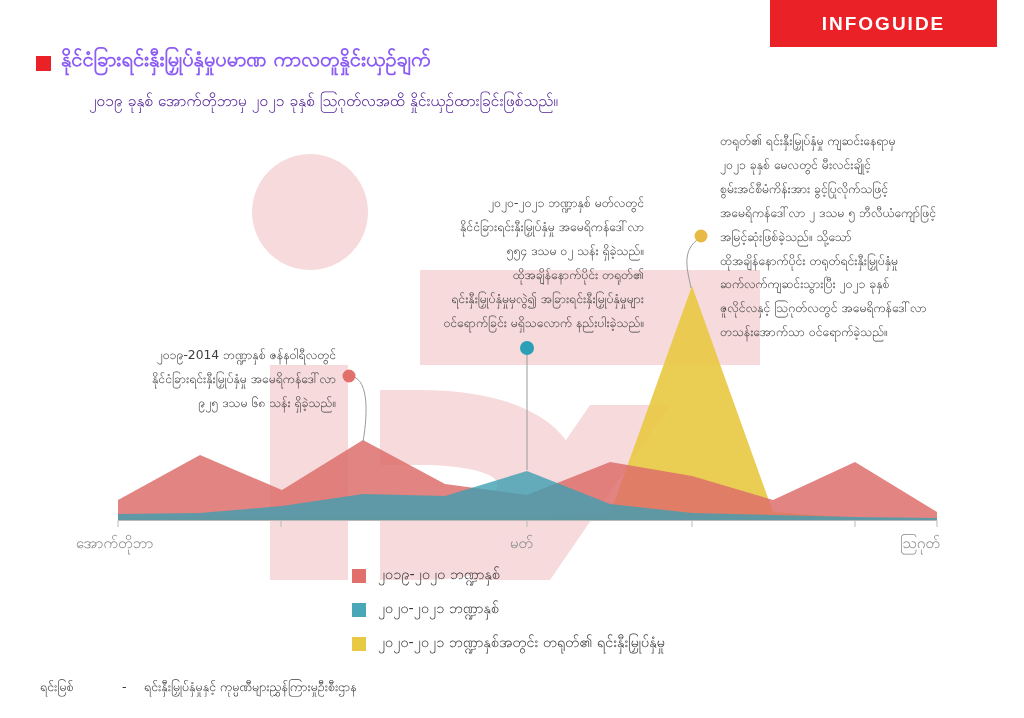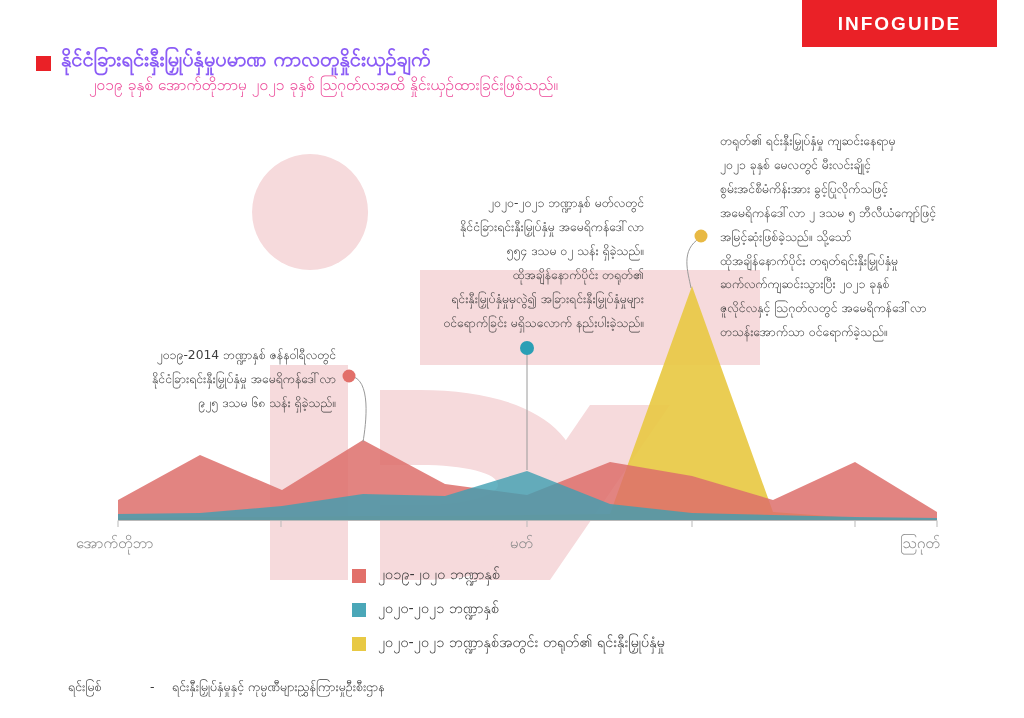--- a/index.html
+++ b/index.html
@@ -14,21 +14,21 @@
     position: relative;
     overflow: hidden;
     color: #3a3a3a;
   }
 
   
   .badge {
     position: absolute;
     top: 0;
     right: 27px;
-    width: 195px;
+    width: 227px;
     height: 47px;
     background: #ea2127;
     color: #ffffff;
     display: flex;
     align-items: center;
     justify-content: center;
     letter-spacing: 2px;
     font-size: 19px;
     font-weight: bold;
     font-family: "Liberation Sans", sans-serif;
@@ -54,23 +54,23 @@
     flex: 0 0 auto;
   }
   .title-main {
     font-size: 20px;
     font-weight: bold;
     color: #8b5cf6;
     line-height: 1.45;
   }
   .subtitle {
     margin-left: 53px;
-    margin-top: 0;
+    margin-top: 16px;
     font-size: 15.5px;
-    color: #ec4899;
+    color: #4c1d95;
     line-height: 1.5;
   }
 
   
   .watermark {
     position: absolute;
     left: 120px;
     top: 150px;
     width: 640px;
     height: 430px;
@@ -153,21 +153,20 @@
 
   
   .footer {
     position: absolute;
     left: 40px;
     top: 679px;
     font-size: 12.5px;
     color: #3a3a3a;
     display: flex;
     align-items: flex-start;
-    margin-left: 28px;
   }
   .footer-label { width: 82px; }
   .footer-dash { width: 22px; }
 </style>
 </head>
 <body>
 
 <div class="badge">
   <span>INFOGUIDE</span>
 </div>

